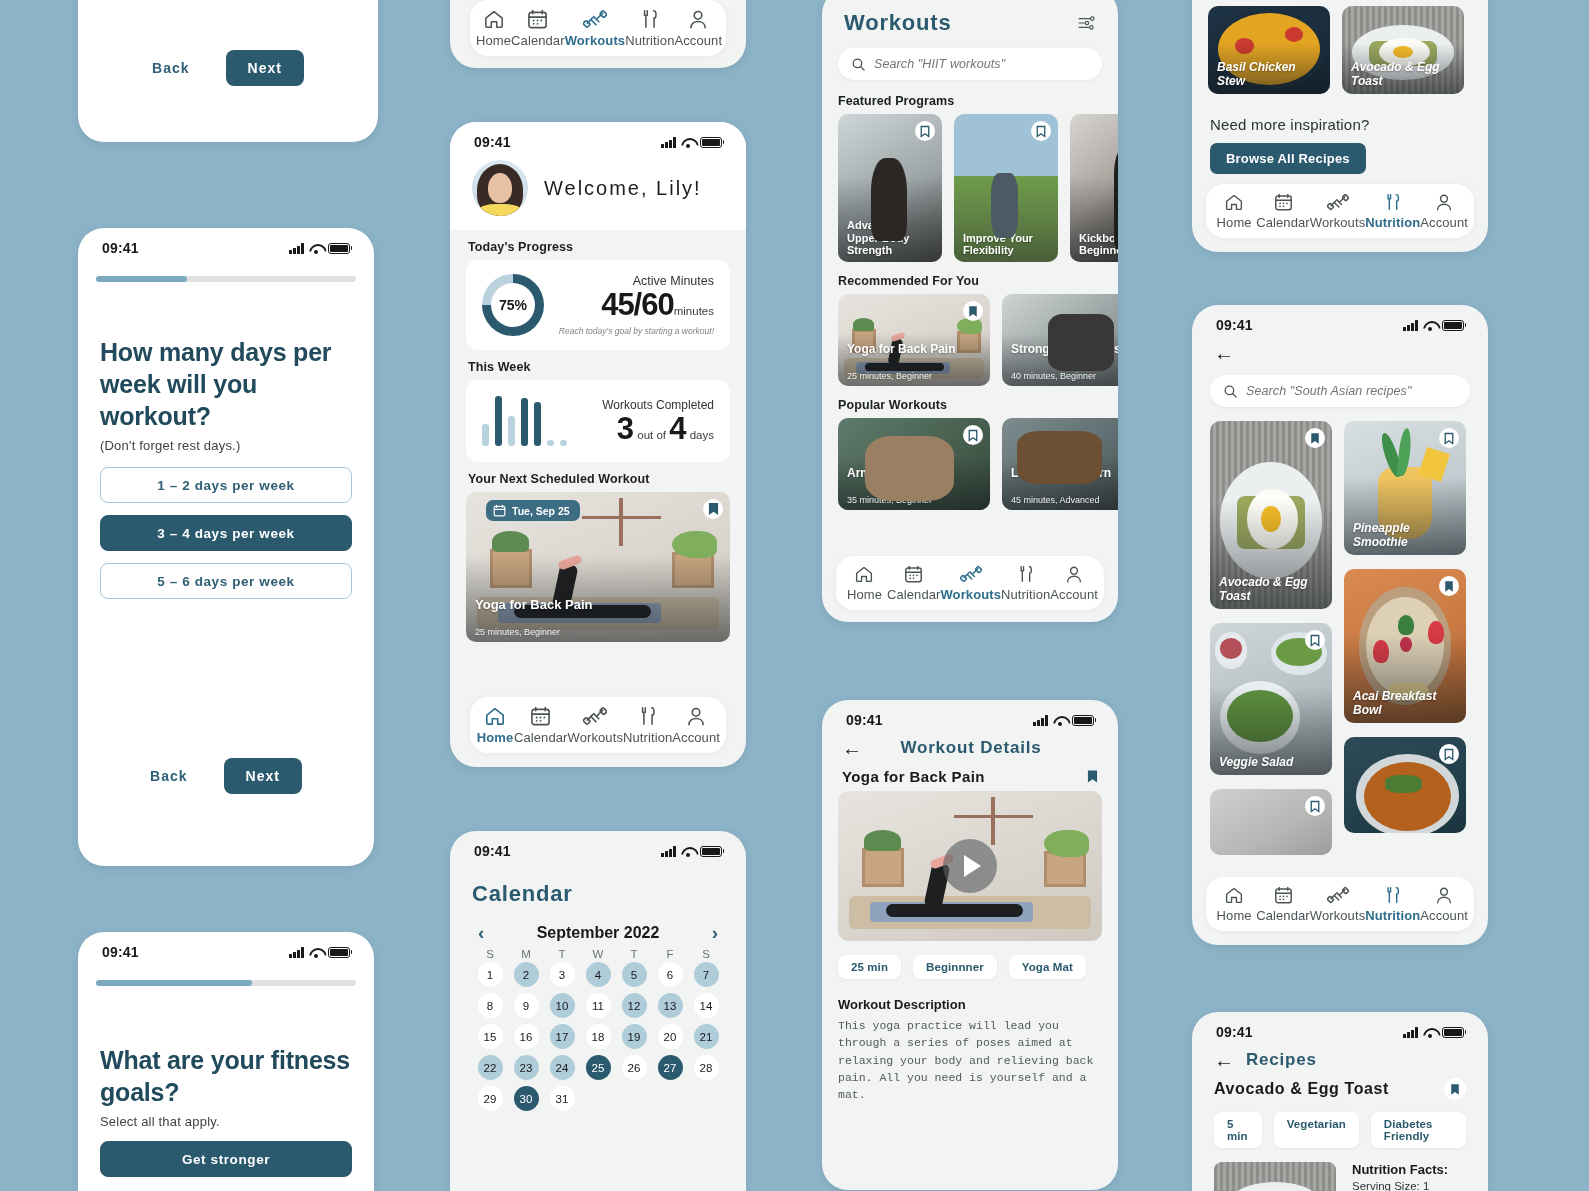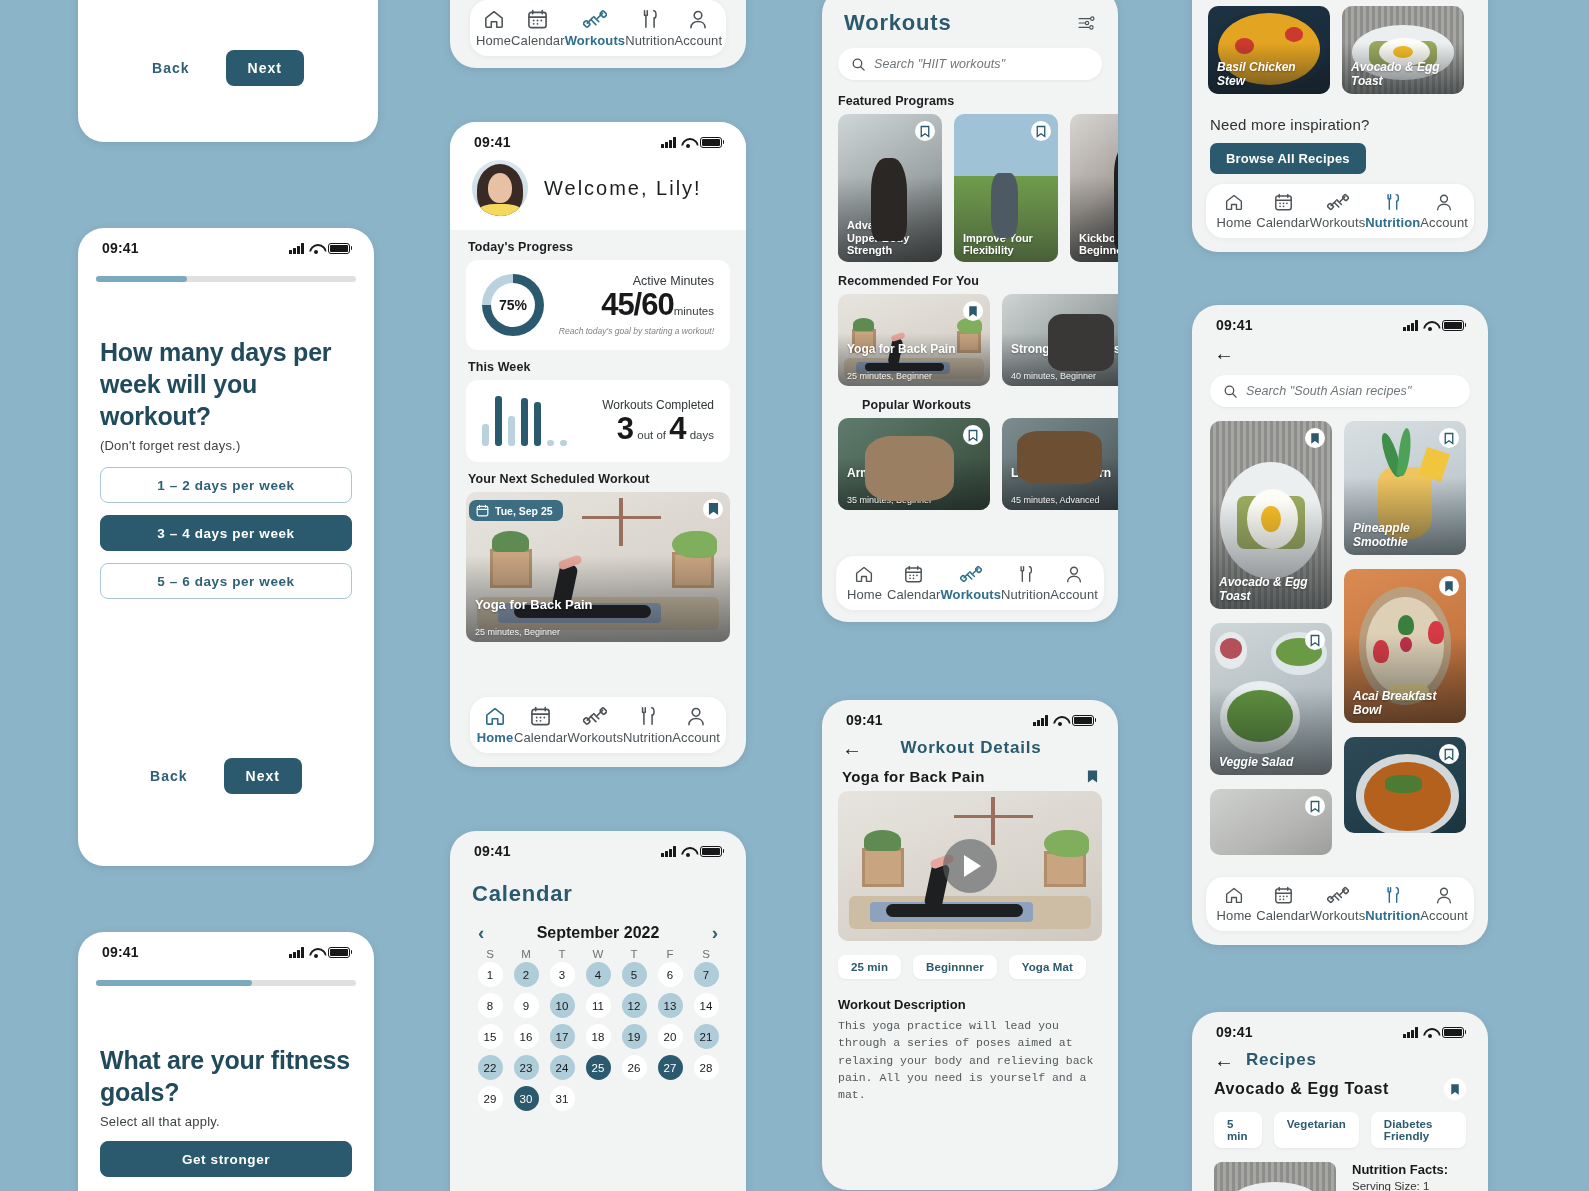--- a/index.html
+++ b/index.html
@@ -431,21 +431,21 @@
       <div class="stooll"></div>
         <div class="plantl"></div>
       <div class="stoolr"></div>
         <div class="plantr"></div>
       <div class="mat"></div>
         <div class="mat2"></div>
       <div class="body"></div>
         <div class="leg"></div>
         <div class="shoe"></div>
       <div class="ovl-grad"></div>
-      <div style="position:absolute;left:3px;top:8px;background:#3d6d82;border-radius:7px;
+      <div style="position:absolute;left:20px;top:8px;background:#3d6d82;border-radius:7px;
                   padding:4px 10px 4px 7px;display:flex;align-items:center;gap:6px;">
         <svg width="13" height="13" viewBox="0 0 22 21">
             <rect x="2" y="3.5" width="18" height="16" rx="2.5" fill="none" stroke="#fff" stroke-width="2"></rect>
             <path d="M2 8.5h18M6 1.6v3.4M16 1.6v3.4" stroke="#fff" stroke-width="2" stroke-linecap="round"></path>
           </svg>
         <span style="color:#fff;font-size:10.5px;font-weight:bold;">Tue, Sep 25</span>
       </div>
       <div class="bm">
         <svg width="11" height="14" viewBox="0 0 12 15">
             <path d="M1 1h10v13l-5-3.6L1 14z" fill="#2b5a6e"></path>
@@ -709,21 +709,21 @@
       </div>
       <div class="ovl-card imgph ph-arms" style="width:152px;height:92px;flex:none;">
         <div class="ovl-grad"></div>
         <div class="ovl-title sm" style="font-size:12px;">
           <span>Strong Arms &amp; Abs</span>
           <span class="ovl-sub">40 minutes, Beginner</span>
         </div>
       </div>
     </div>
 
-    <div class="sec-h" style="padding-left:16px;padding-top:12px;margin-left:24px;">Popular Workouts</div>
+    <div class="sec-h" style="padding-left:16px;padding-top:12px;">Popular Workouts</div>
     <div style="display:flex;gap:12px;padding-left:16px;">
       <div class="ovl-card imgph ph-splash" style="width:152px;height:92px;flex:none;">
         <div class="ovl-grad"></div>
         <div class="bm">
             <svg width="10" height="13" viewBox="0 0 12 15">
               <path d="M1.5 1.5h9v12l-4.5-3.3-4.5 3.3z" fill="none" stroke="#2b5a6e" stroke-width="1.6"></path>
             </svg>
           </div>
         <div class="ovl-title sm" style="font-size:12px;">
           <span>Arms &amp; Shoulders</span>

